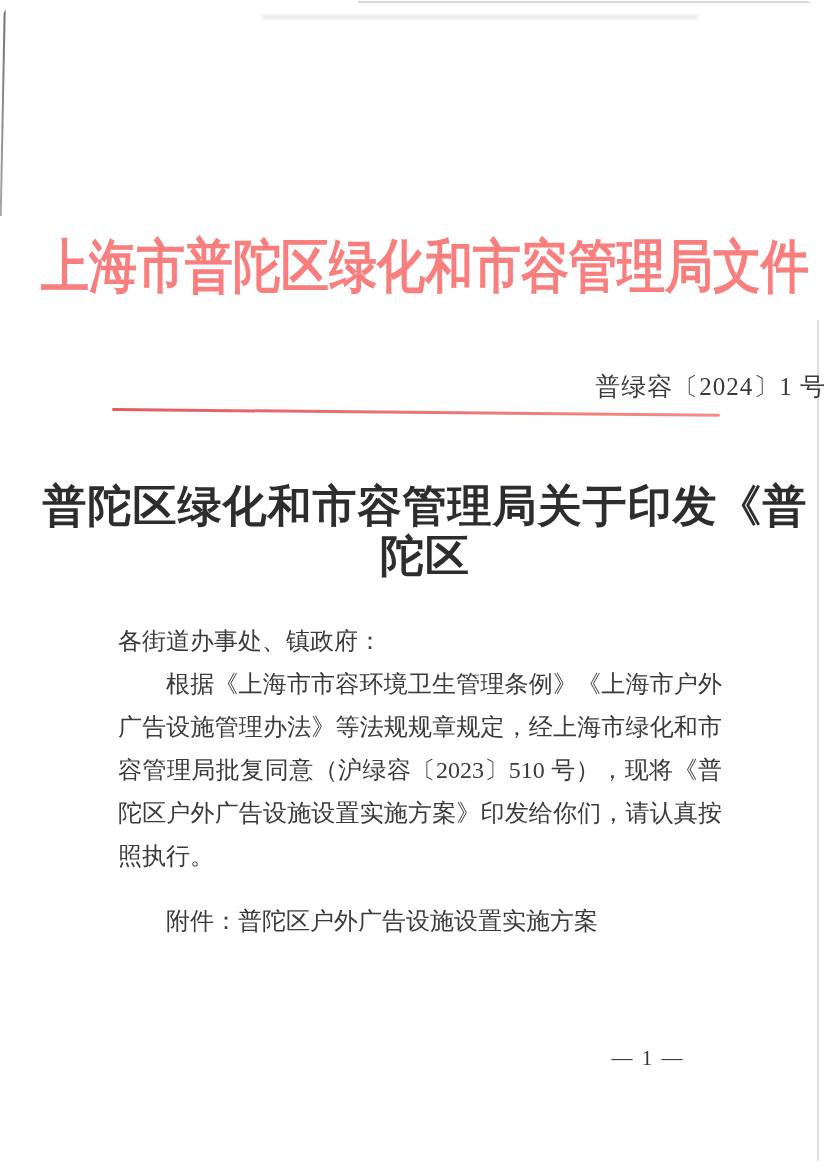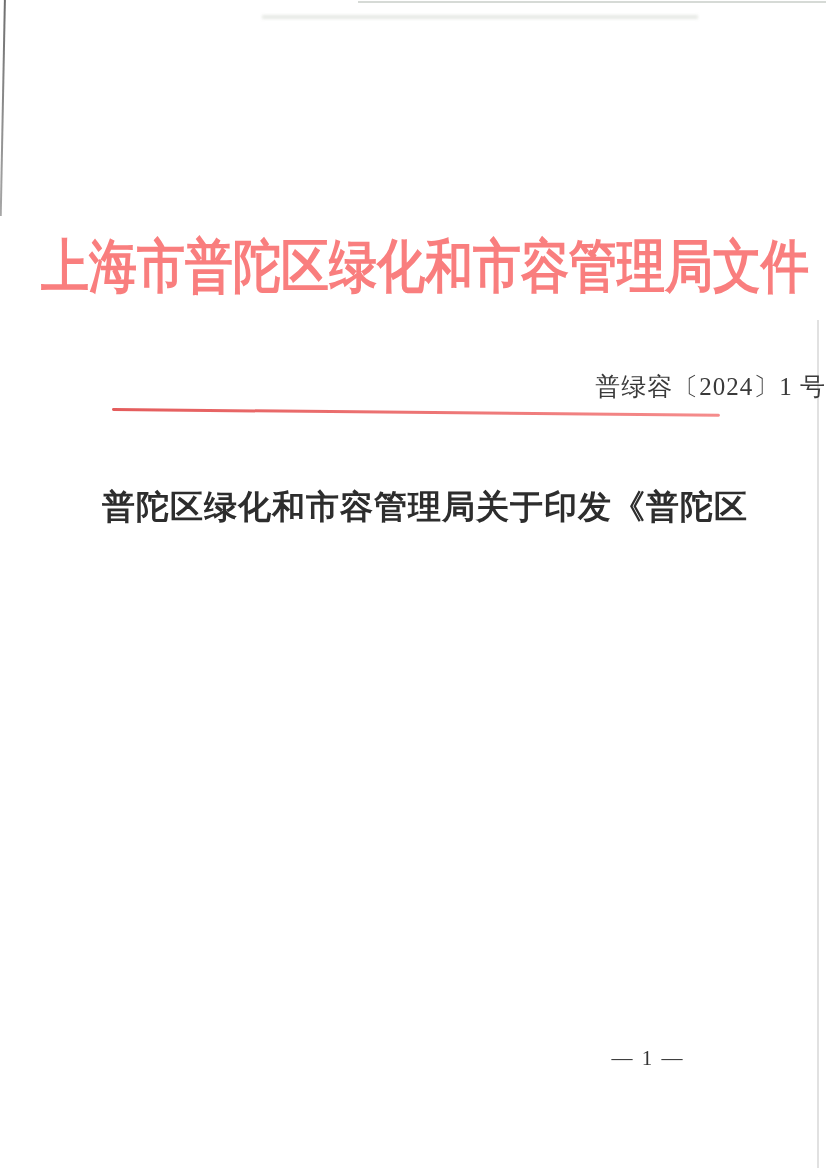--- a/index.html
+++ b/index.html
@@ -7,20 +7,21 @@
     padding: 0;
     background: #ffffff;
   }
   .page {
     position: relative;
     width: 826px;
     height: 1168px;
     background: var(--page_bg, #ffffff);
     overflow: hidden;
     font-family: "Liberation Serif", "DejaVu Serif", serif;
+    border-radius: 26px;
   }
 
   
   .artifact-left-line {
     position: absolute;
     left: 4px; top: -6px;
     width: 2px; height: 222px;
     background: linear-gradient(to bottom, #3c3c3c, #8a8a8a);
     transform: rotate(1.1deg);
     transform-origin: top center;
@@ -79,21 +80,21 @@
     transform: rotate(0.55deg);
     transform-origin: left center;
     border-radius: 2px;
   }
 
   
   .doc-title {
     position: absolute;
     top: 482px; left: 24px; right: 0;
     text-align: center;
-    font-size: 33px;
+    font-size: 44px;
     font-weight: 700;
     line-height: 50px;
     letter-spacing: 1px;
     color: var(--heading_text, #2d2d2d);
   }
 
   
   .body-block {
     position: absolute;
     top: 620px; left: 118px;
@@ -136,16 +137,21 @@
   <div class="letterhead">上海市普陀区绿化和市容管理局文件</div>
 
   <div class="doc-number">普绿容〔2024〕1 号</div>
 
   <div class="red-rule"></div>
 
   <div class="doc-title">
     <div>普陀区绿化和市容管理局关于印发《普陀区</div>
   </div>
 
+  <div class="body-block">
+    <div class="salutation">各街道办事处、镇政府：</div>
+    <p class="para">根据《上海市市容环境卫生管理条例》《上海市户外广告设施管理办法》等法规规章规定，经上海市绿化和市容管理局批复同意（沪绿容〔2023〕510 号），现将《普陀区户外广告设施设置实施方案》印发给你们，请认真按照执行。</p>
+    <div class="attachment">附件：普陀区户外广告设施设置实施方案</div>
+  </div>
 
   <div class="page-number">— 1 —</div>
 
 </div>
 
 </body></html>

